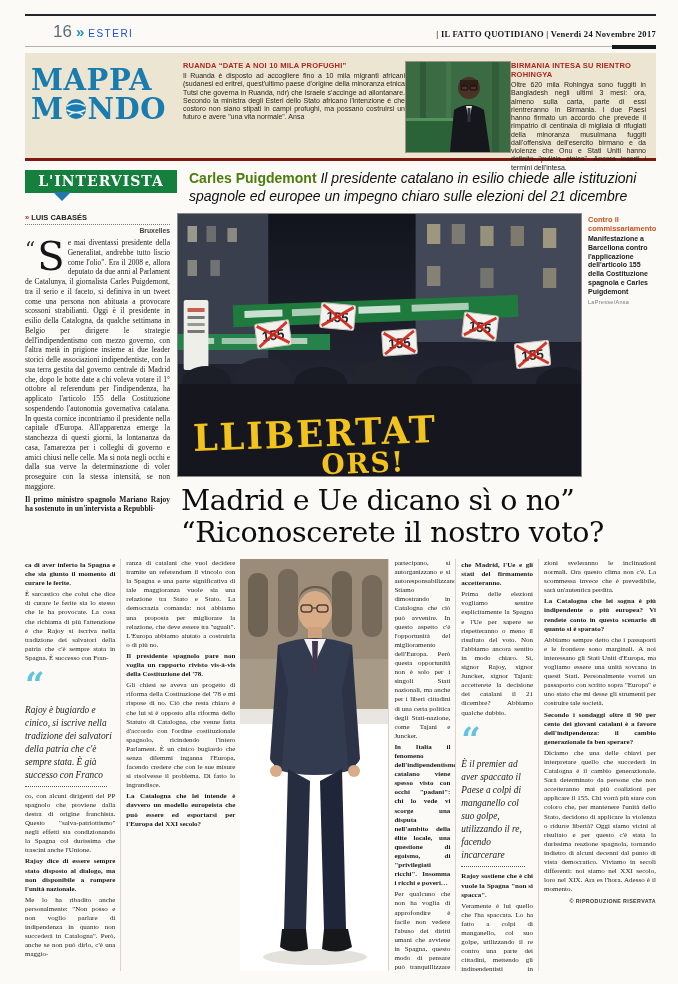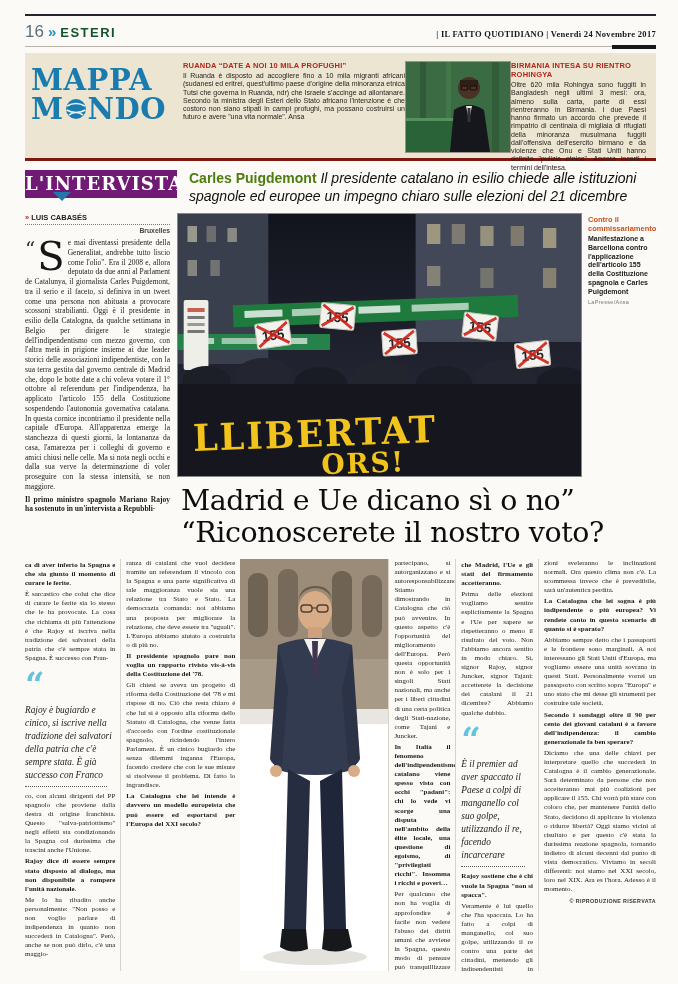--- a/index.html
+++ b/index.html
@@ -3,40 +3,40 @@
 <meta charset="utf-8">
 <style>
   *{margin:0;padding:0;box-sizing:border-box;}
   html,body{width:678px;height:984px;background:#fbfaf6;overflow:hidden;}
   body{font-family:"Liberation Serif",serif;color:#1b1b1b;position:relative;}
   .page{position:absolute;inset:0;padding:14px 22px 0 25px;}
   .top-rule{height:2px;background:#23272b;margin-bottom:6px;}
   
   .hdr{display:flex;justify-content:space-between;align-items:baseline;border-bottom:1px solid #b7b3aa;padding-bottom:4px;position:relative;}
   .hdr-left{font-family:"Liberation Sans",sans-serif;}
-  .pageno{font-size:17px;color:#5d6e79;}
+  .pageno{font-size:17px;color:#5d6e79;margin-left:28px;}
   .chev{font-size:15px;color:#2493c6;font-weight:bold;margin:0 4px;}
-  .section{font-size:13px;font-weight:bold;color:#14532d;letter-spacing:1.5px;}
+  .section{font-size:10px;font-weight:normal;color:#1d4ed8;letter-spacing:1.5px;}
   .hdr-right{font-family:"Liberation Serif",serif;font-weight:bold;font-size:8.5px;color:#14181c;letter-spacing:.3px;}
   .hdr-blackseg{position:absolute;right:0;bottom:-3px;width:44px;height:4px;background:#16191c;}
   
   .strip{margin-top:6px;background:#ece5d2;border-bottom:3px solid #7d190f;display:flex;padding:8px 10px 9px 6px;height:108px;}
   .logo{width:152px;font-family:"DejaVu Serif",serif;font-weight:bold;color:#1a7cae;font-size:29px;line-height:.95;letter-spacing:.5px;padding-top:6px;}
   .logo .l2{display:flex;align-items:center;}
   .globe{display:inline-block;margin:2px 1px 0;}
   .brief{font-family:"Liberation Sans",sans-serif;}
   .brief.b1{width:222px;}
   .brief.b2{flex:1;}
   .brief .kick{font-size:7.5px;font-weight:bold;color:#b0281c;letter-spacing:.2px;margin-bottom:2px;}
   .brief .bbody{font-size:7px;line-height:1.18;color:#26241f;text-align:justify;}
   .kagame{width:106px;height:92px;border:1px solid #9c9485;}
   
   .art-head{display:flex;margin-top:9px;align-items:flex-start;}
   .banner-wrap{width:152px;position:relative;}
-  .banner{background:#701a75;color:#fff;font-family:"DejaVu Serif",serif;font-weight:bold;font-size:18px;letter-spacing:1px;text-align:center;padding:3px 0 4px;}
+  .banner{background:#15803d;color:#fff;font-family:"DejaVu Serif",serif;font-weight:bold;font-size:14px;letter-spacing:1px;text-align:center;padding:3px 0 4px;}
   .banner-arrow{position:absolute;left:28px;top:22px;width:0;height:0;border:9px solid transparent;border-top-color:#2278aa;}
   .headline{flex:1;padding-left:12px;font-family:"Liberation Sans",sans-serif;font-size:14px;line-height:1.25;font-style:italic;color:#101010;}
   .headline .kicker{color:#4d7c0f;font-weight:bold;font-style:normal;}
   
   .main-top{display:flex;margin-top:8px;height:342px;}
   .rail{width:152px;overflow:hidden;padding-right:7px;}
   .byline-row{font-family:"Liberation Sans",sans-serif;font-size:7.5px;font-weight:bold;color:#222;}
   .byline-row .mk{color:#c3271c;}
   .byline-dots{border-top:1.5px dotted #777;margin:2px 0;}
   .dateline{text-align:right;font-family:"Liberation Sans",sans-serif;font-size:6.8px;font-weight:bold;color:#444;margin-bottom:4px;}

